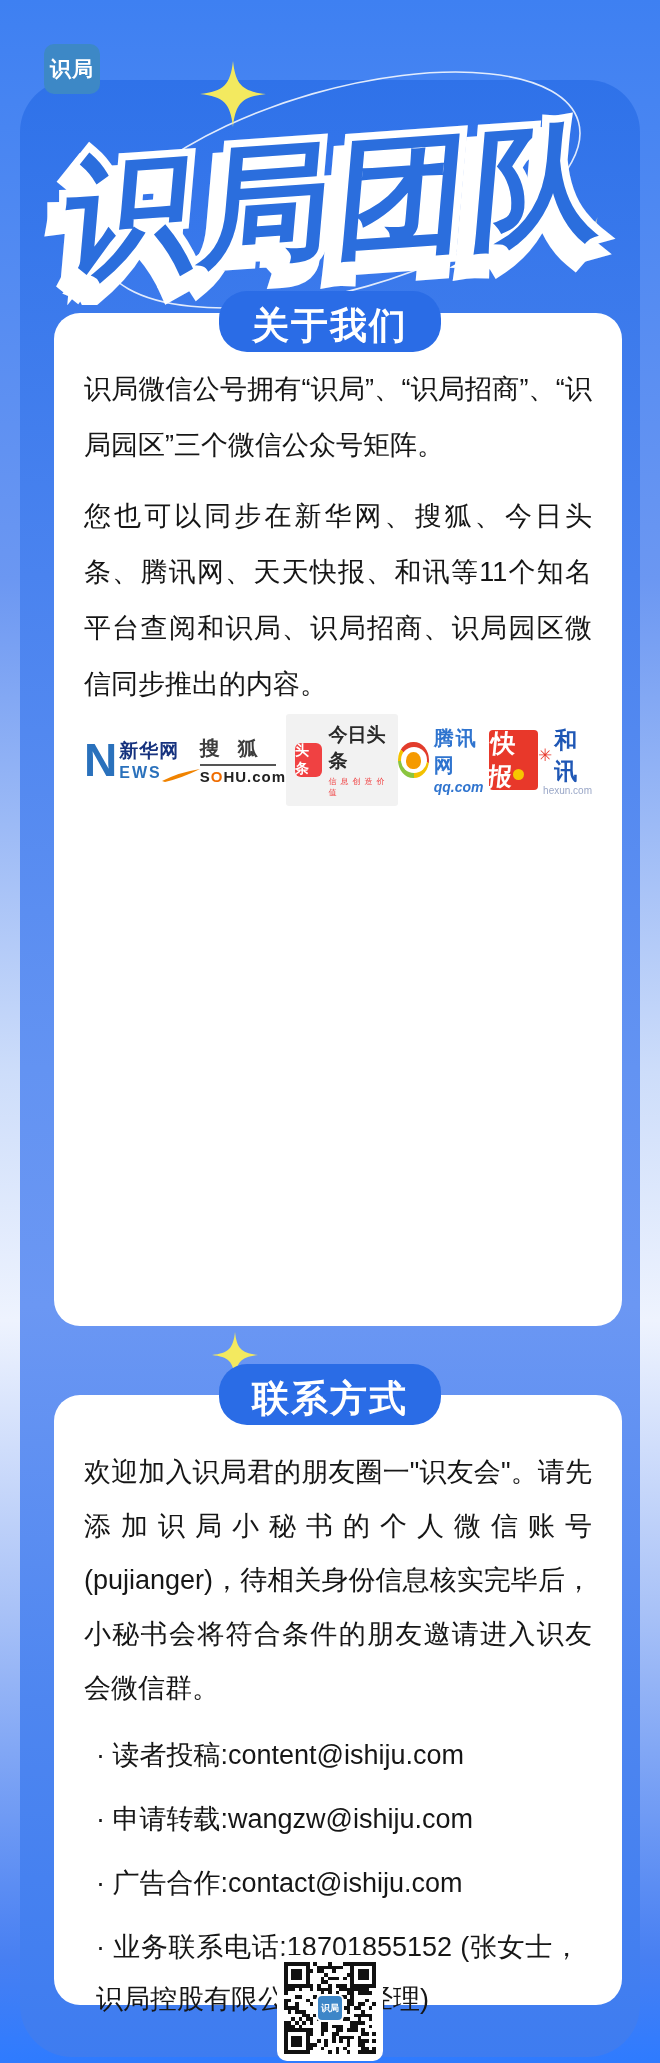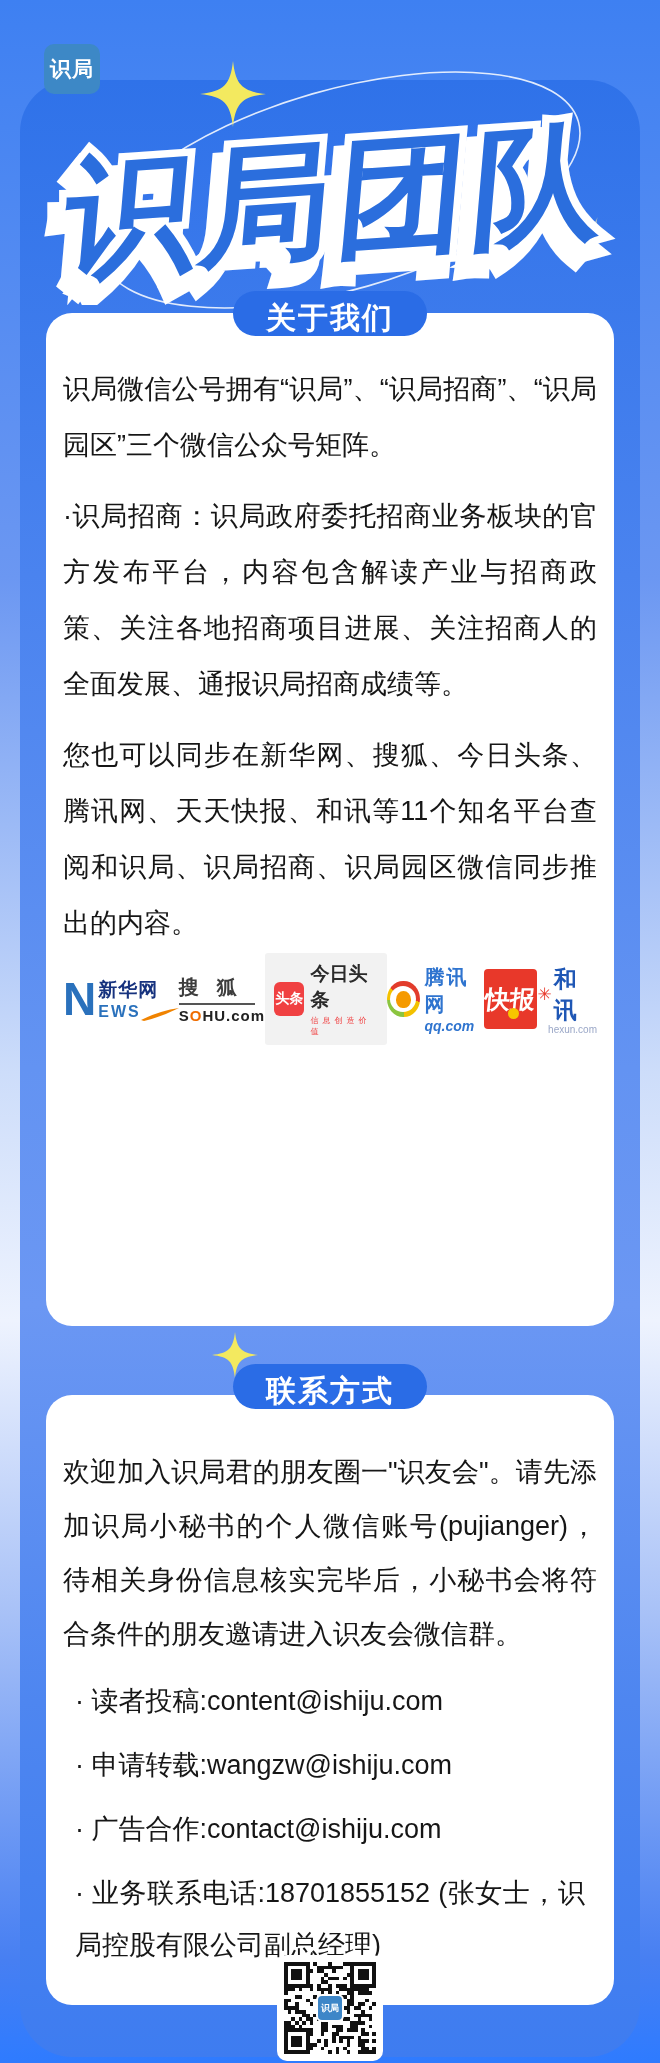--- a/index.html
+++ b/index.html
@@ -25,29 +25,29 @@
   .orbit{position:absolute;left:40px;top:30px;width:580px;height:330px;pointer-events:none;}
   .hero-svg{position:absolute;left:30px;top:75px;width:600px;height:230px;}
   .hero-svg text{
     font-family:"Liberation Sans","DejaVu Sans",sans-serif;
     font-weight:900;font-size:130px;letter-spacing:6px;text-anchor:middle;
   }
   .t-shadow{fill:#ffffff;stroke:#ffffff;stroke-width:20px;paint-order:stroke;}
   .t-main{fill:#2b6edd;stroke:#ffffff;stroke-width:15px;paint-order:stroke;}
   .pill{
     position:absolute;left:50%;transform:translateX(-50%);
-    height:45px;line-height:53px;padding:0 33px;border-radius:28px;
-    background:#2a6ce6;color:#fff;font-size:30px;font-weight:bold;letter-spacing:2px;
+    height:45px;line-height:53px;padding:8px 33px;border-radius:28px;
+    background:#2a6ce6;color:#fff;font-size:37px;font-weight:bold;letter-spacing:2px;
     white-space:nowrap;z-index:5;
   }
   .pill-about{top:291px;}
   .pill-contact{top:1364px;}
   .card{
-    position:absolute;left:46px;width:568px;background:#fff;border-radius:26px;
-    box-sizing:border-box;padding:0 17px;z-index:2;
+    position:absolute;left:54px;width:568px;background:#fff;border-radius:26px;
+    box-sizing:border-box;padding:0 30px;z-index:2;
   }
   .card-about{top:313px;height:1013px;padding-top:48px;}
   .card-contact{top:1395px;height:610px;padding-top:50px;}
   .card p{margin:0 0 15px 0;font-size:27px;line-height:56px;color:#161616;text-align:justify;}
   .card-contact .intro{line-height:54px;margin-bottom:14px;}
   .card-contact .citem{margin:12px;font-size:27px;line-height:52px;color:#161616;}
   
   .logo-row{display:flex;align-items:center;justify-content:space-between;margin-top:4px;height:66px;}
   .lg{display:flex;align-items:center;}
   
@@ -133,21 +133,20 @@
       <text class="t-shadow" x="292" y="184">识局团队</text>
       <text class="t-main" x="300" y="170">识局团队</text>
     </g>
   </g>
 </svg>
 
 <div class="pill pill-about">关于我们</div>
 
 <div class="card card-about">
   <p>识局微信公号拥有“识局”、“识局招商”、“识局园区”三个微信公众号矩阵。</p>
-  <p>·识局招商：识局政府委托招商业务板块的官方发布平台，内容包含解读产业与招商政策、关注各地招商项目进展、关注招商人的全面发展、通报识局招商成绩等。</p>
   <p>您也可以同步在新华网、搜狐、今日头条、腾讯网、天天快报、和讯等11个知名平台查阅和识局、识局招商、识局园区微信同步推出的内容。</p>
 
   <div class="logo-row">
     <div class="lg">
       <span class="xh-n">N</span>
       <span class="xh-col">
         <span class="xh-cn">新华网</span>
         <span class="xh-row">
           <span class="xh-ews">EWS</span>
           <svg width="38" height="13" viewBox="0 0 38 13">

